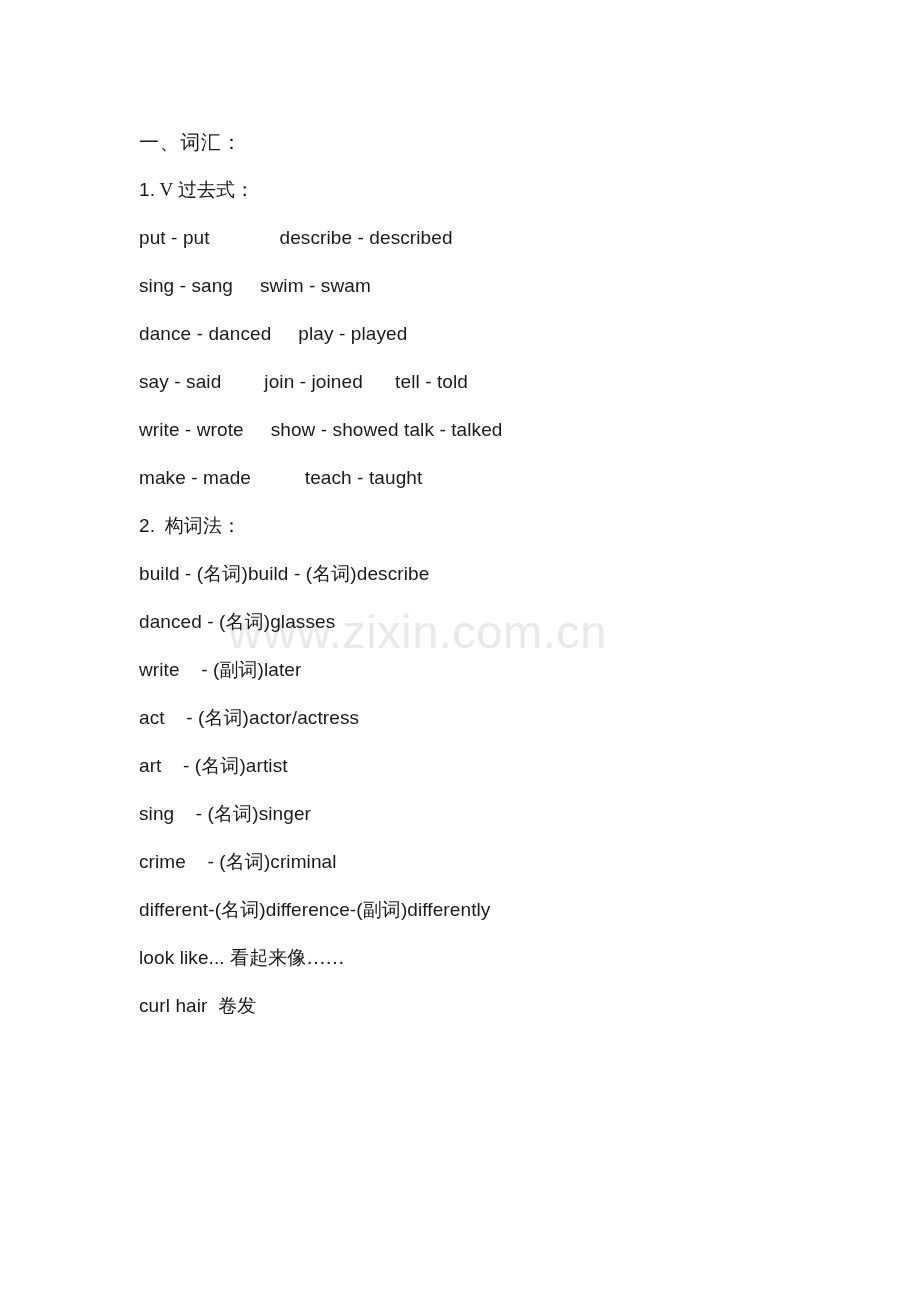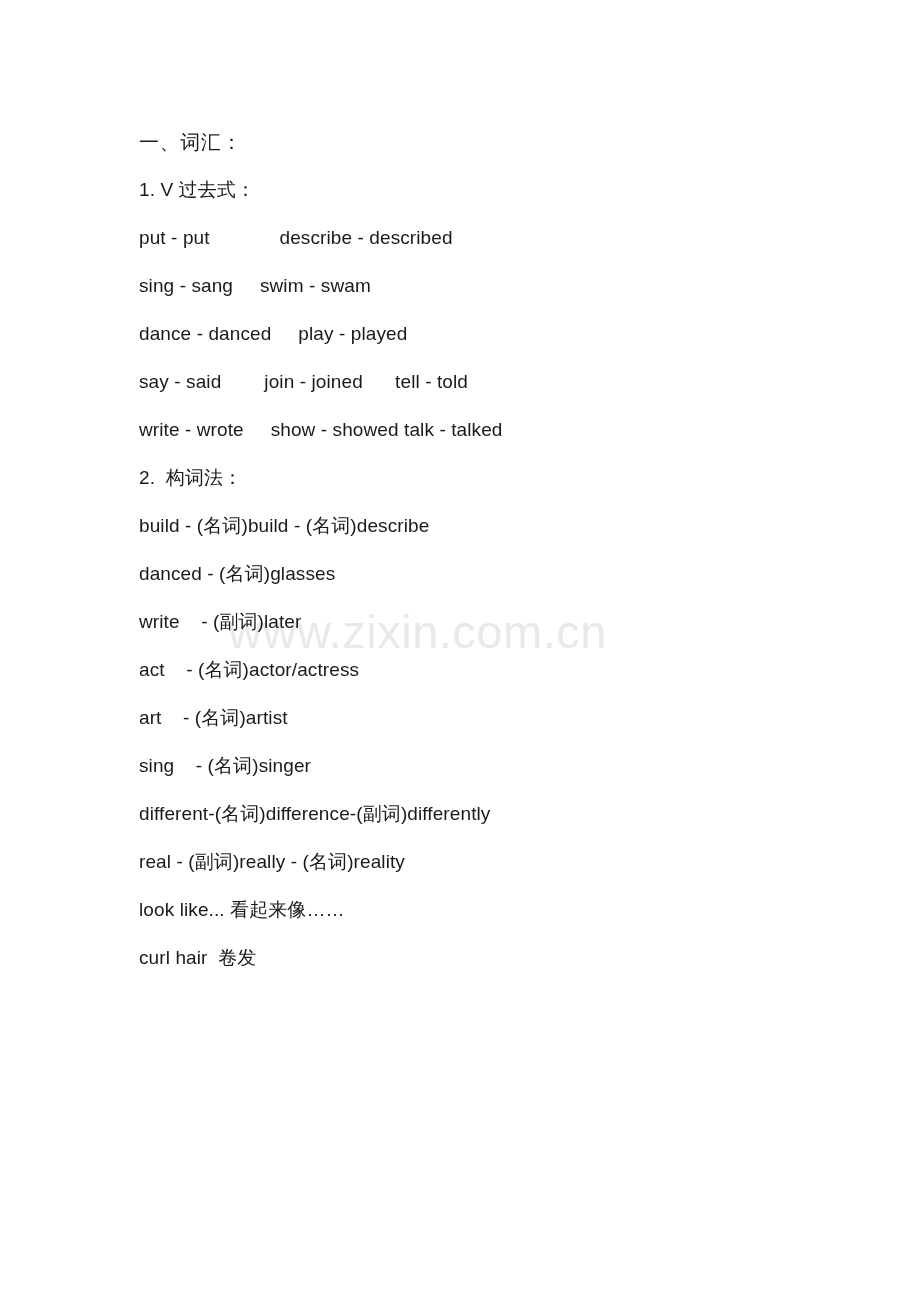--- a/index.html
+++ b/index.html
@@ -54,21 +54,21 @@
 
   
   .line.cjk-heading {
     font-family: "Liberation Serif", "DejaVu Serif", serif;
     font-size: 20px;
     letter-spacing: 0.6px;
   }
 
   
   .cjk {
-    font-family: Liberation Sans, sans-serif;
+    font-family: Liberation Serif, serif;
   }
 
   
   .num {
     font-family: "Liberation Sans", "DejaVu Sans", sans-serif;
     font-size: 19px;
   }
 </style>
 </head>
 <body>
@@ -81,40 +81,41 @@
 
     <div class="line cjk-heading">一、词汇：</div>
 
     <div class="line"><span class="num">1.</span><span class="cjk"> V 过去式：</span></div>
 
     <div class="line">put - put             describe - described</div>
     <div class="line">sing - sang     swim - swam</div>
     <div class="line">dance - danced     play - played</div>
     <div class="line">say - said        join - joined      tell - told</div>
     <div class="line">write - wrote     show - showed talk - talked</div>
+    <div class="line">make - made          teach - taught</div>
 
     <div class="line"><span class="num">2.</span><span class="cjk">  构词法：</span></div>
 
 
     <div class="line"><span>build - (</span><span class="cjk">名词</span><span>)build - (</span><span class="cjk">名词</span><span>)describe</span></div>
 
     <div class="line"><span>danced - (</span><span class="cjk">名词</span><span>)glasses</span></div>
 
     <div class="line"><span>write    - (</span><span class="cjk">副词</span><span>)later</span></div>
 
     <div class="line"><span>act    - (</span><span class="cjk">名词</span><span>)actor/actress</span></div>
 
     <div class="line"><span>art    - (</span><span class="cjk">名词</span><span>)artist</span></div>
 
     <div class="line"><span>sing    - (</span><span class="cjk">名词</span><span>)singer</span></div>
 
+    <div class="line"><span>crime    - (</span><span class="cjk">名词</span><span>)criminal</span></div>
 
     <div class="line"><span>different-(</span><span class="cjk">名词</span><span>)difference-(</span><span class="cjk">副词</span><span>)differently</span></div>
 
-    <div class="line"><span>real - (</span><span class="cjk">副词</span><span>)really - (</span><span class="cjk">名词</span><span>)reality</span></div>
 
 
     <div class="line"><span>look like... </span><span class="cjk">看起来像……</span></div>
 
     <div class="line"><span>curl hair  </span><span class="cjk">卷发</span></div>
 
   </div>
 </div>
 
 </body></html>

